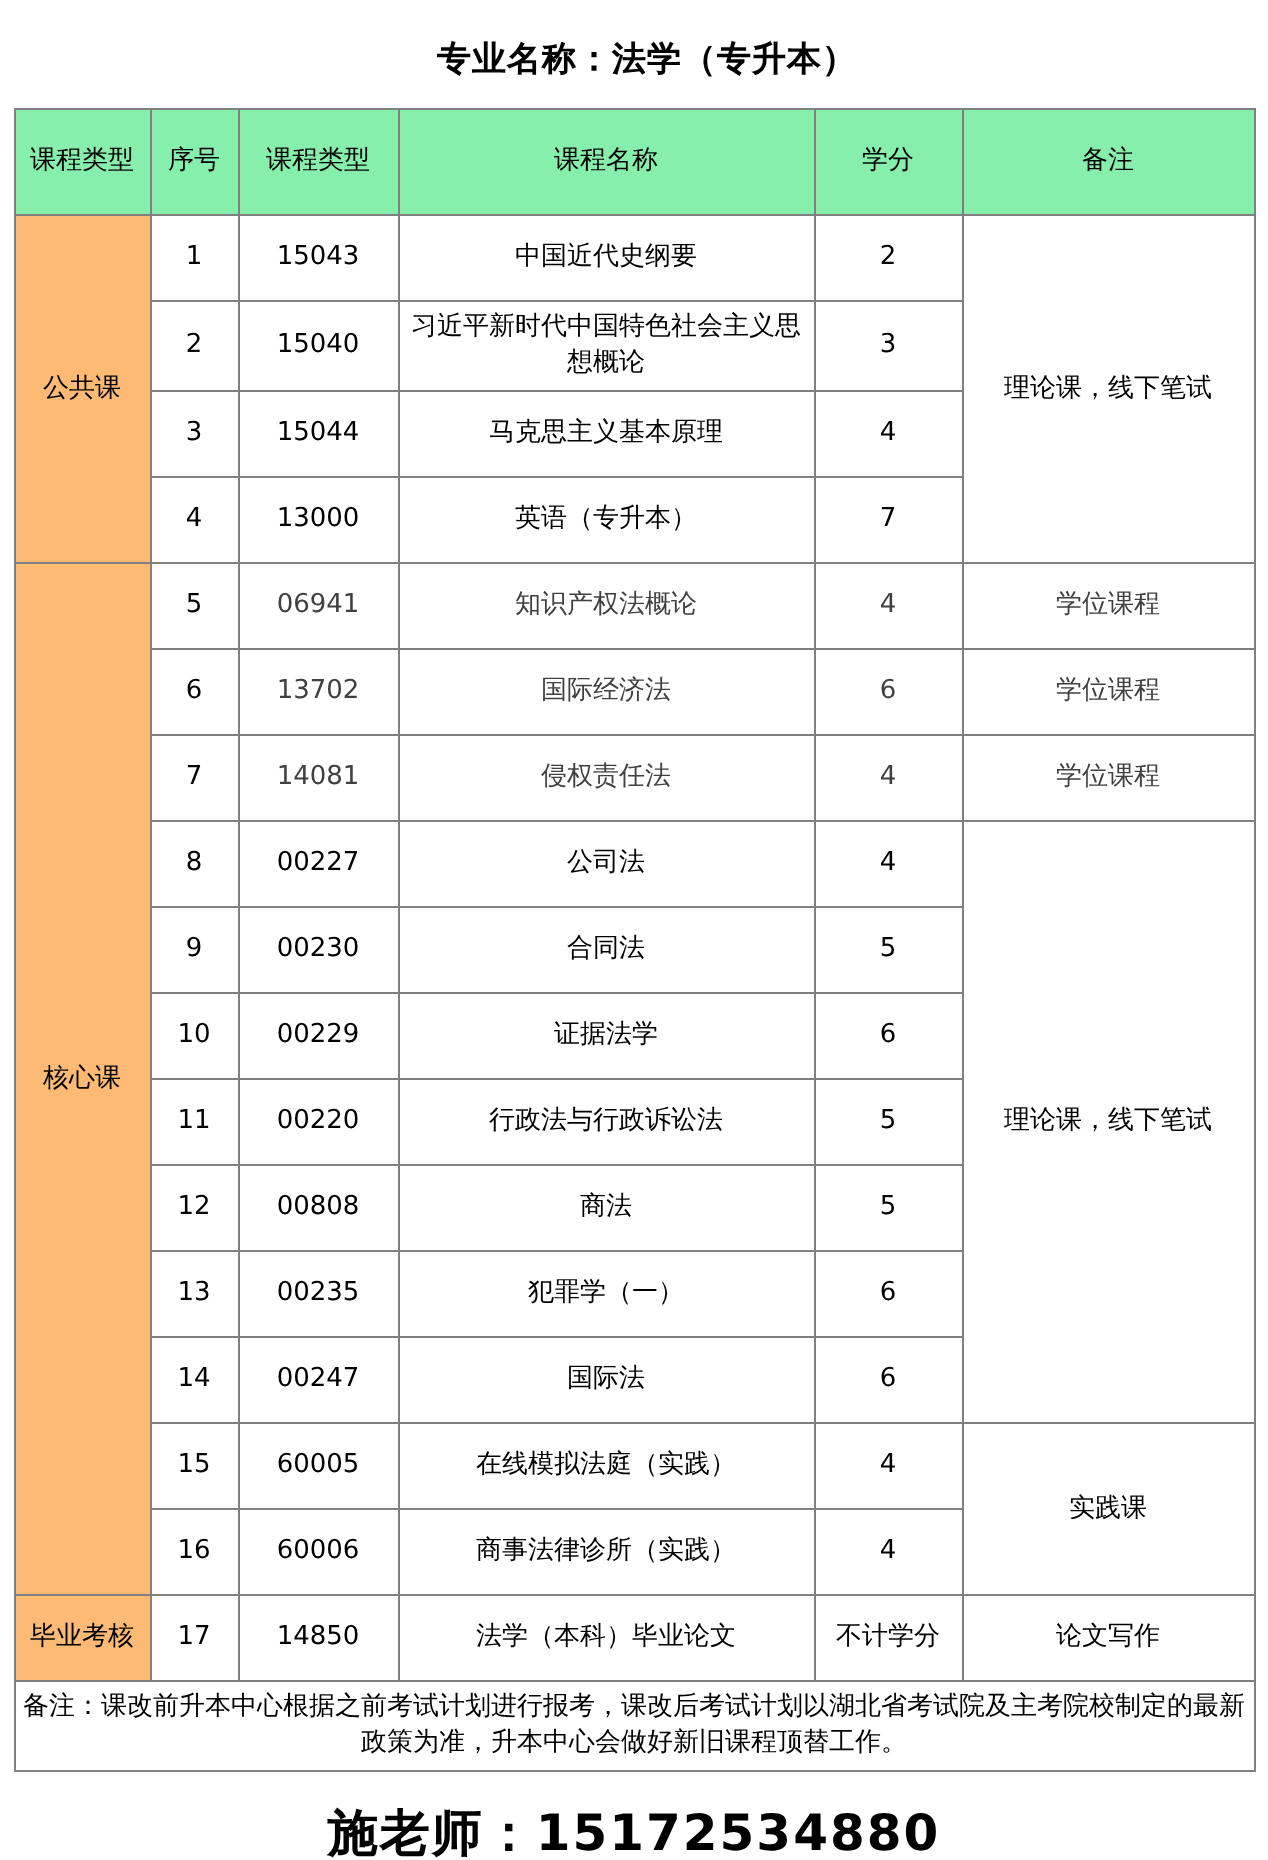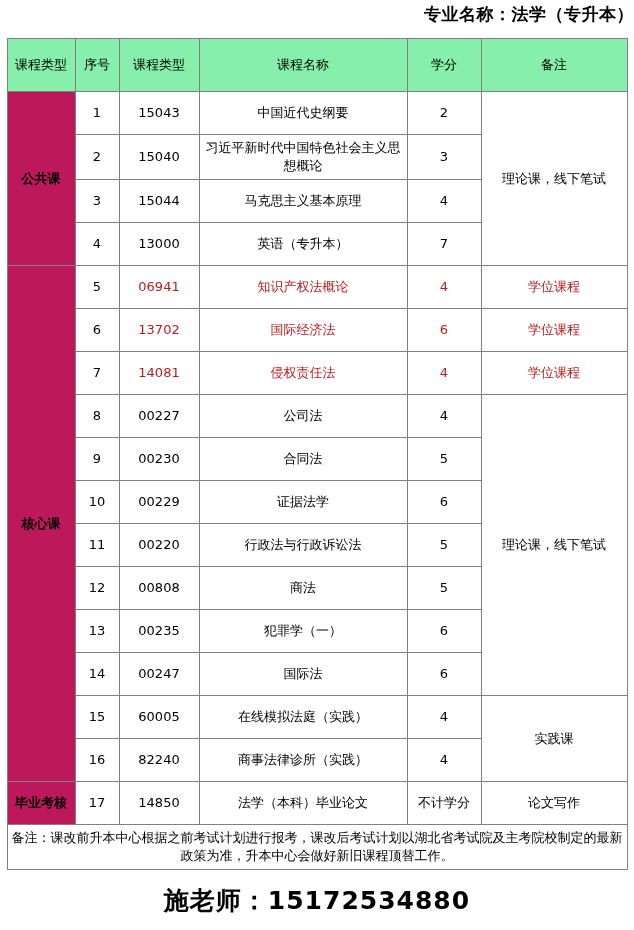--- a/index.html
+++ b/index.html
@@ -16,21 +16,22 @@
   }
   .page {
     width: 634px;
     height: 930px;
     box-sizing: border-box;
     padding: 0;
     display: flex;
     flex-direction: column;
   }
   .title-block {
-    text-align: right;
+    text-align: center;
+    padding-top: 16px;
     padding-bottom: 10px;
     margin-left: 13px;
   }
   .title-line {
     font-size: 17px;
     font-weight: bold;
     line-height: 28px;
     letter-spacing: 0.5px;
   }
   table.plan {
@@ -54,35 +55,35 @@
     font-size: 13.5px;
   }
   .col-type { width: 68px; }
   .col-no { width: 44px; }
   .col-code { width: 80px; }
   .col-name { width: 208px; }
   .col-credit { width: 74px; }
   .col-remark { width: 146px; }
 
   td.cat {
-    background: #be185d;
-    font-weight: bold;
+    background: #fdba74;
+    font-weight: normal;
     font-size: 14px;
   }
   td.row-cell {
     background: #ffffff;
     height: 34px;
   }
   td.two-line {
     line-height: 17px;
     font-size: 12.5px;
     margin-top: 33px;
   }
   td.red {
-    color: #b91c1c;
+    color: #404040;
   }
   .note-row td {
     text-align: left;
     font-size: 12.5px;
     line-height: 20px;
     padding: 6px 8px;
   }
   .contact {
     text-align: center;
     font-size: 25px;
@@ -215,21 +216,21 @@
       </tr>
       <tr>
         <td class="row-cell">15</td>
         <td class="row-cell">60005</td>
         <td class="row-cell">在线模拟法庭（实践）</td>
         <td class="row-cell">4</td>
         <td class="row-cell" rowspan="2">实践课</td>
       </tr>
       <tr>
         <td class="row-cell">16</td>
-        <td class="row-cell">82240</td>
+        <td class="row-cell">60006</td>
         <td class="row-cell">商事法律诊所（实践）</td>
         <td class="row-cell">4</td>
       </tr>
 
       <tr>
         <td class="cat">毕业考核</td>
         <td class="row-cell">17</td>
         <td class="row-cell">14850</td>
         <td class="row-cell">法学（本科）毕业论文</td>
         <td class="row-cell">不计学分</td>

